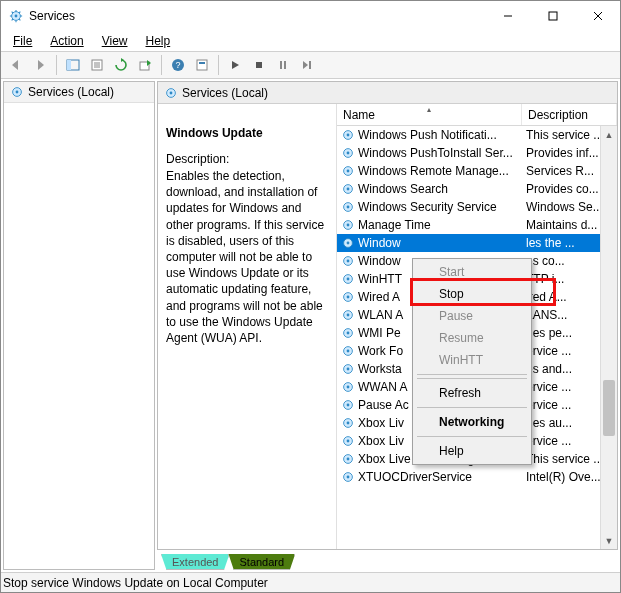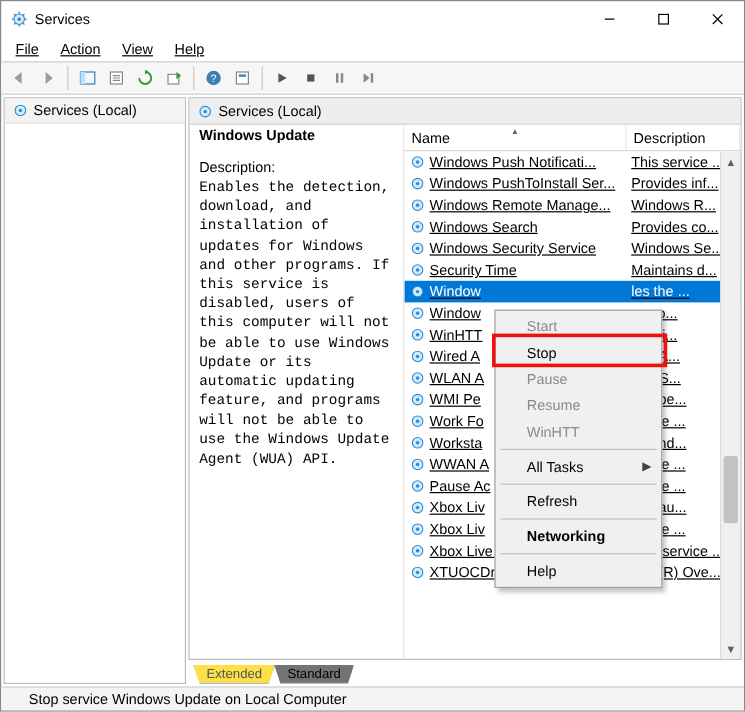--- a/index.html
+++ b/index.html
@@ -100,27 +100,27 @@
     gap:4px;
   }
   .content-body{
     flex:1;
     display:flex;
     min-height:0;
     position:relative;
   }
   .descpane{
     width:178px;
-    padding:2px 8px;
+    padding:22px 8px;
     overflow:hidden;
     font-size:12px;
   }
   .descpane .svc-name{font-weight:bold; margin-bottom:12px;}
   .descpane .desc-label{margin-bottom:2px;}
-  .descpane .desc-text{line-height:1.35;font-family:Liberation Mono, monospace;}
+  .descpane .desc-text{line-height:1.35;}
   .listpane{
     flex:1;
     border-left:1px solid #e0e0e0;
     display:flex;
     flex-direction:column;
     min-width:0;
     position:relative;
     justify-content:center;
   }
   .colheaders{
@@ -143,38 +143,37 @@
     left:50%; top:1px;
     transform:translateX(-50%);
     font-size:8px;
     color:#606060;
   }
   .listrows{
     flex:1;
     overflow:hidden;
     position:relative;
     font-size:12px;
-    text-decoration:underline;
   }
   .row{
     height:18px;
     display:flex;
     align-items:center;
     white-space:nowrap;
   }
   .row .c1{flex:0 0 185px; display:flex; align-items:center; padding-left:4px; overflow:hidden; gap:3px;}
   .row .c2{flex:1; padding-left:4px; overflow:hidden;}
   .row.selected{background:#0078d7; color:#fff;}
   .row .svc-icon{flex-shrink:0;}
   
   .ctxmenu{
     position:absolute;
     left:75px;
     top:132px;
-    width:140px;
+    width:120px;
     background:#f0f0f0;
     border:1px solid #a0a0a0;
     box-shadow: 3px 3px 4px rgba(0,0,0,0.25);
     padding:2px;
     z-index:10;
   }
   .cmi{
     height:22px;
     display:flex;
     align-items:center;
@@ -216,32 +215,32 @@
     font-size:11px;
     color:#555;
     background:#fff;
   }
   .tab{
     padding:2px 10px 1px;
     border:1px solid #bcbcbc;
     border-top:none;
     position:relative;
     top:0;
-    background:#fde047;
+    background:#5eead4;
     margin-right:-1px;
     clip-path: polygon(0 0, 100% 0, 92% 100%, 8% 100%);
   }
-  .tab.active{background:#737373; color:#000;margin-top:12px;}
+  .tab.active{background:#4d7c0f; color:#000;margin-top:12px;}
   
   .statusbar{
     height:20px;
     border-top:1px solid #cfcfcf;
     display:flex;
     align-items:center;
-    padding:0 23px;
+    padding:0 2px;
     font-size:12px;
     background:#f4f4f4;
   }
   
   .gear-svg{width:14px;height:14px;}
   svg { display:block; }
 </style>
 </head>
 <body>
 
@@ -433,21 +432,21 @@
               <div class="row">
                 <div class="c1">
                   <span>
                     <svg class="gear-svg svc-icon" viewBox="0 0 16 16">
                       <circle cx="8" cy="8" r="5" fill="#cfeafe" stroke="#2d89c6"></circle>
                       <circle cx="8" cy="8" r="1.6" fill="#2d89c6"></circle>
                     </svg>
                   </span>
                   <span>Windows Remote Manage...</span>
                 </div>
-                <div class="c2">Windows R...</div>
+                <div class="c2">Services R...</div>
               </div>
               <div class="row">
                 <div class="c1">
                   <span>
                     <svg class="gear-svg svc-icon" viewBox="0 0 16 16">
                       <circle cx="8" cy="8" r="5" fill="#cfeafe" stroke="#2d89c6"></circle>
                       <circle cx="8" cy="8" r="1.6" fill="#2d89c6"></circle>
                     </svg>
                   </span>
                   <span>Windows Search</span>
@@ -467,21 +466,21 @@
                 <div class="c2">Windows Se...</div>
               </div>
               <div class="row">
                 <div class="c1">
                   <span>
                     <svg class="gear-svg svc-icon" viewBox="0 0 16 16">
                       <circle cx="8" cy="8" r="5" fill="#cfeafe" stroke="#2d89c6"></circle>
                       <circle cx="8" cy="8" r="1.6" fill="#2d89c6"></circle>
                     </svg>
                   </span>
-                  <span>Security Time</span>
+                  <span>Manage Time</span>
                 </div>
                 <div class="c2">Maintains d...</div>
               </div>
               <div class="row selected">
                 <div class="c1">
                   <span>
                     <svg class="gear-svg svc-icon" viewBox="0 0 16 16">
                       <circle cx="8" cy="8" r="5" fill="#cfeafe" stroke="#2d89c6"></circle>
                       <circle cx="8" cy="8" r="1.6" fill="#2d89c6"></circle>
                     </svg>
@@ -652,24 +651,20 @@
               <div class="thumb"></div>
               <div class="arr" style="position:absolute;bottom:0;left:0;right:0">▼</div>
             </div>
               <div class="ctxmenu">
               <div class="cmi disabled">Start</div>
               <div class="cmi">Stop</div>
               <div class="cmi disabled">Pause</div>
               <div class="cmi disabled">Resume</div>
               <div class="cmi disabled">WinHTT</div>
               <div class="cmsep"></div>
-              <div class="cmi">
-                <span>All Tasks</span>
-                <span class="sub-arrow">▶</span>
-              </div>
               <div class="cmsep"></div>
               <div class="cmi">Refresh</div>
               <div class="cmsep"></div>
               <div class="cmi bold">Networking</div>
               <div class="cmsep"></div>
               <div class="cmi">Help</div>
             </div>
               <div class="stop-highlight"></div>
             </div>
         </div>

